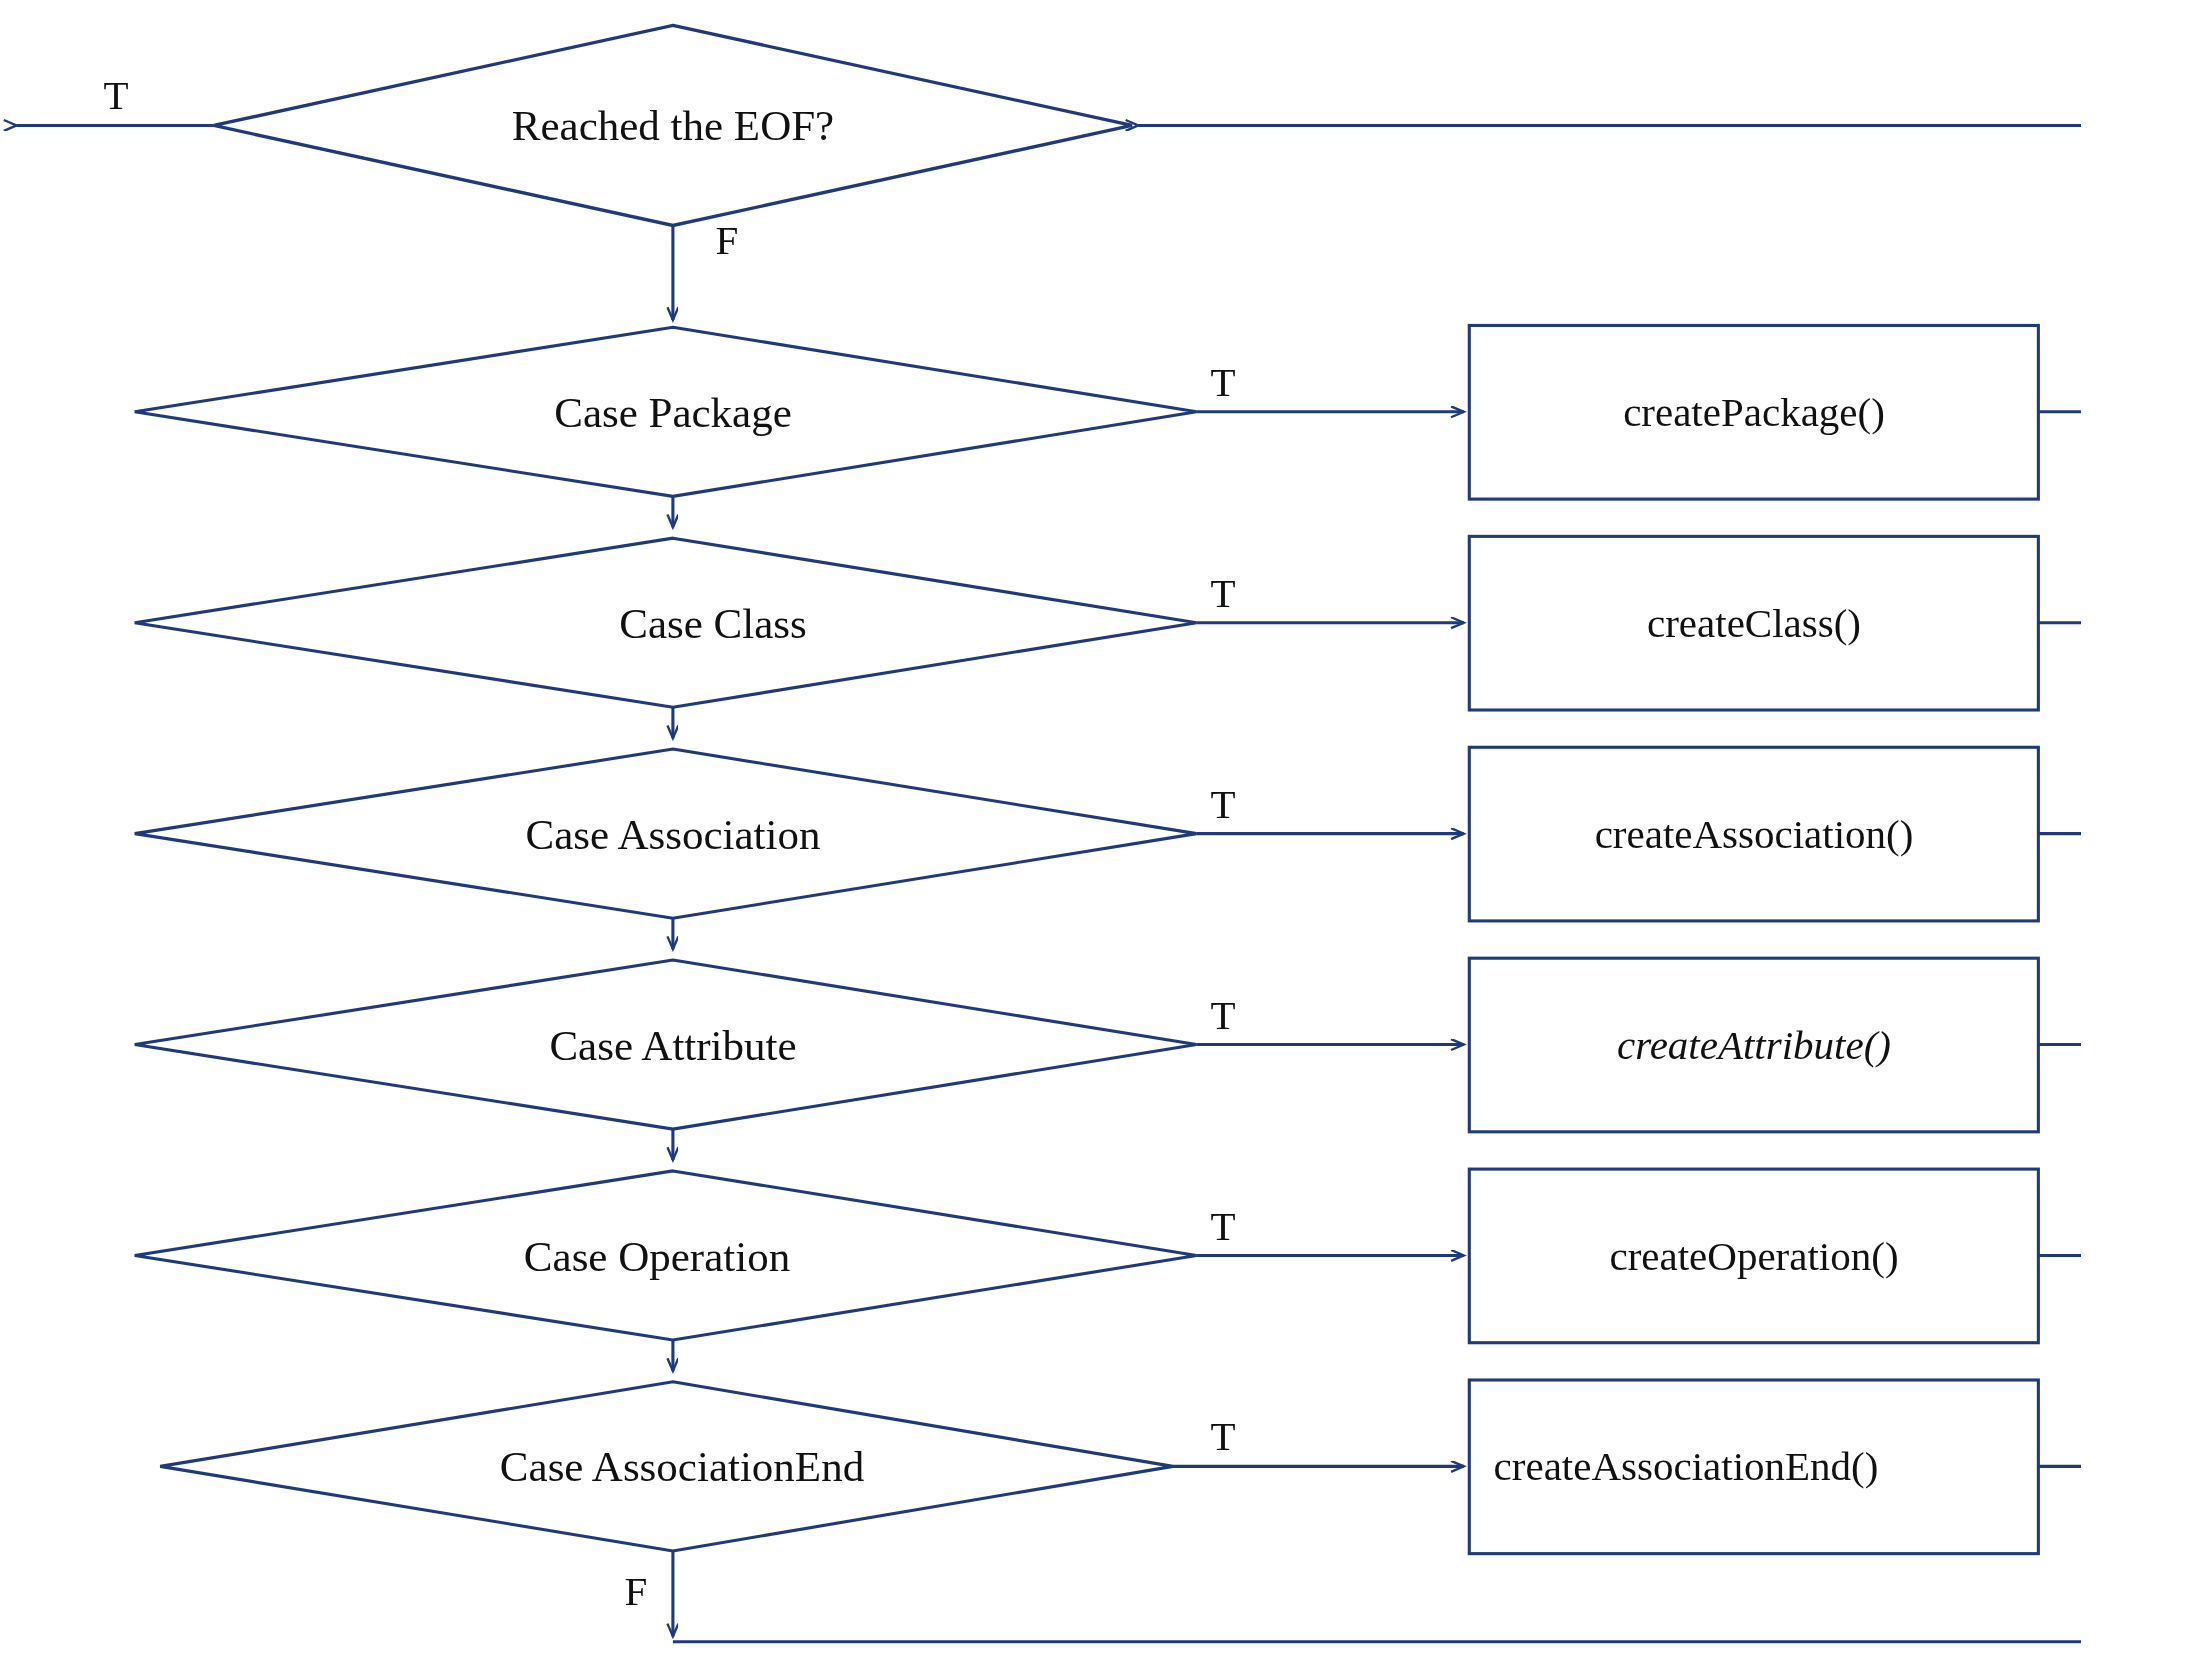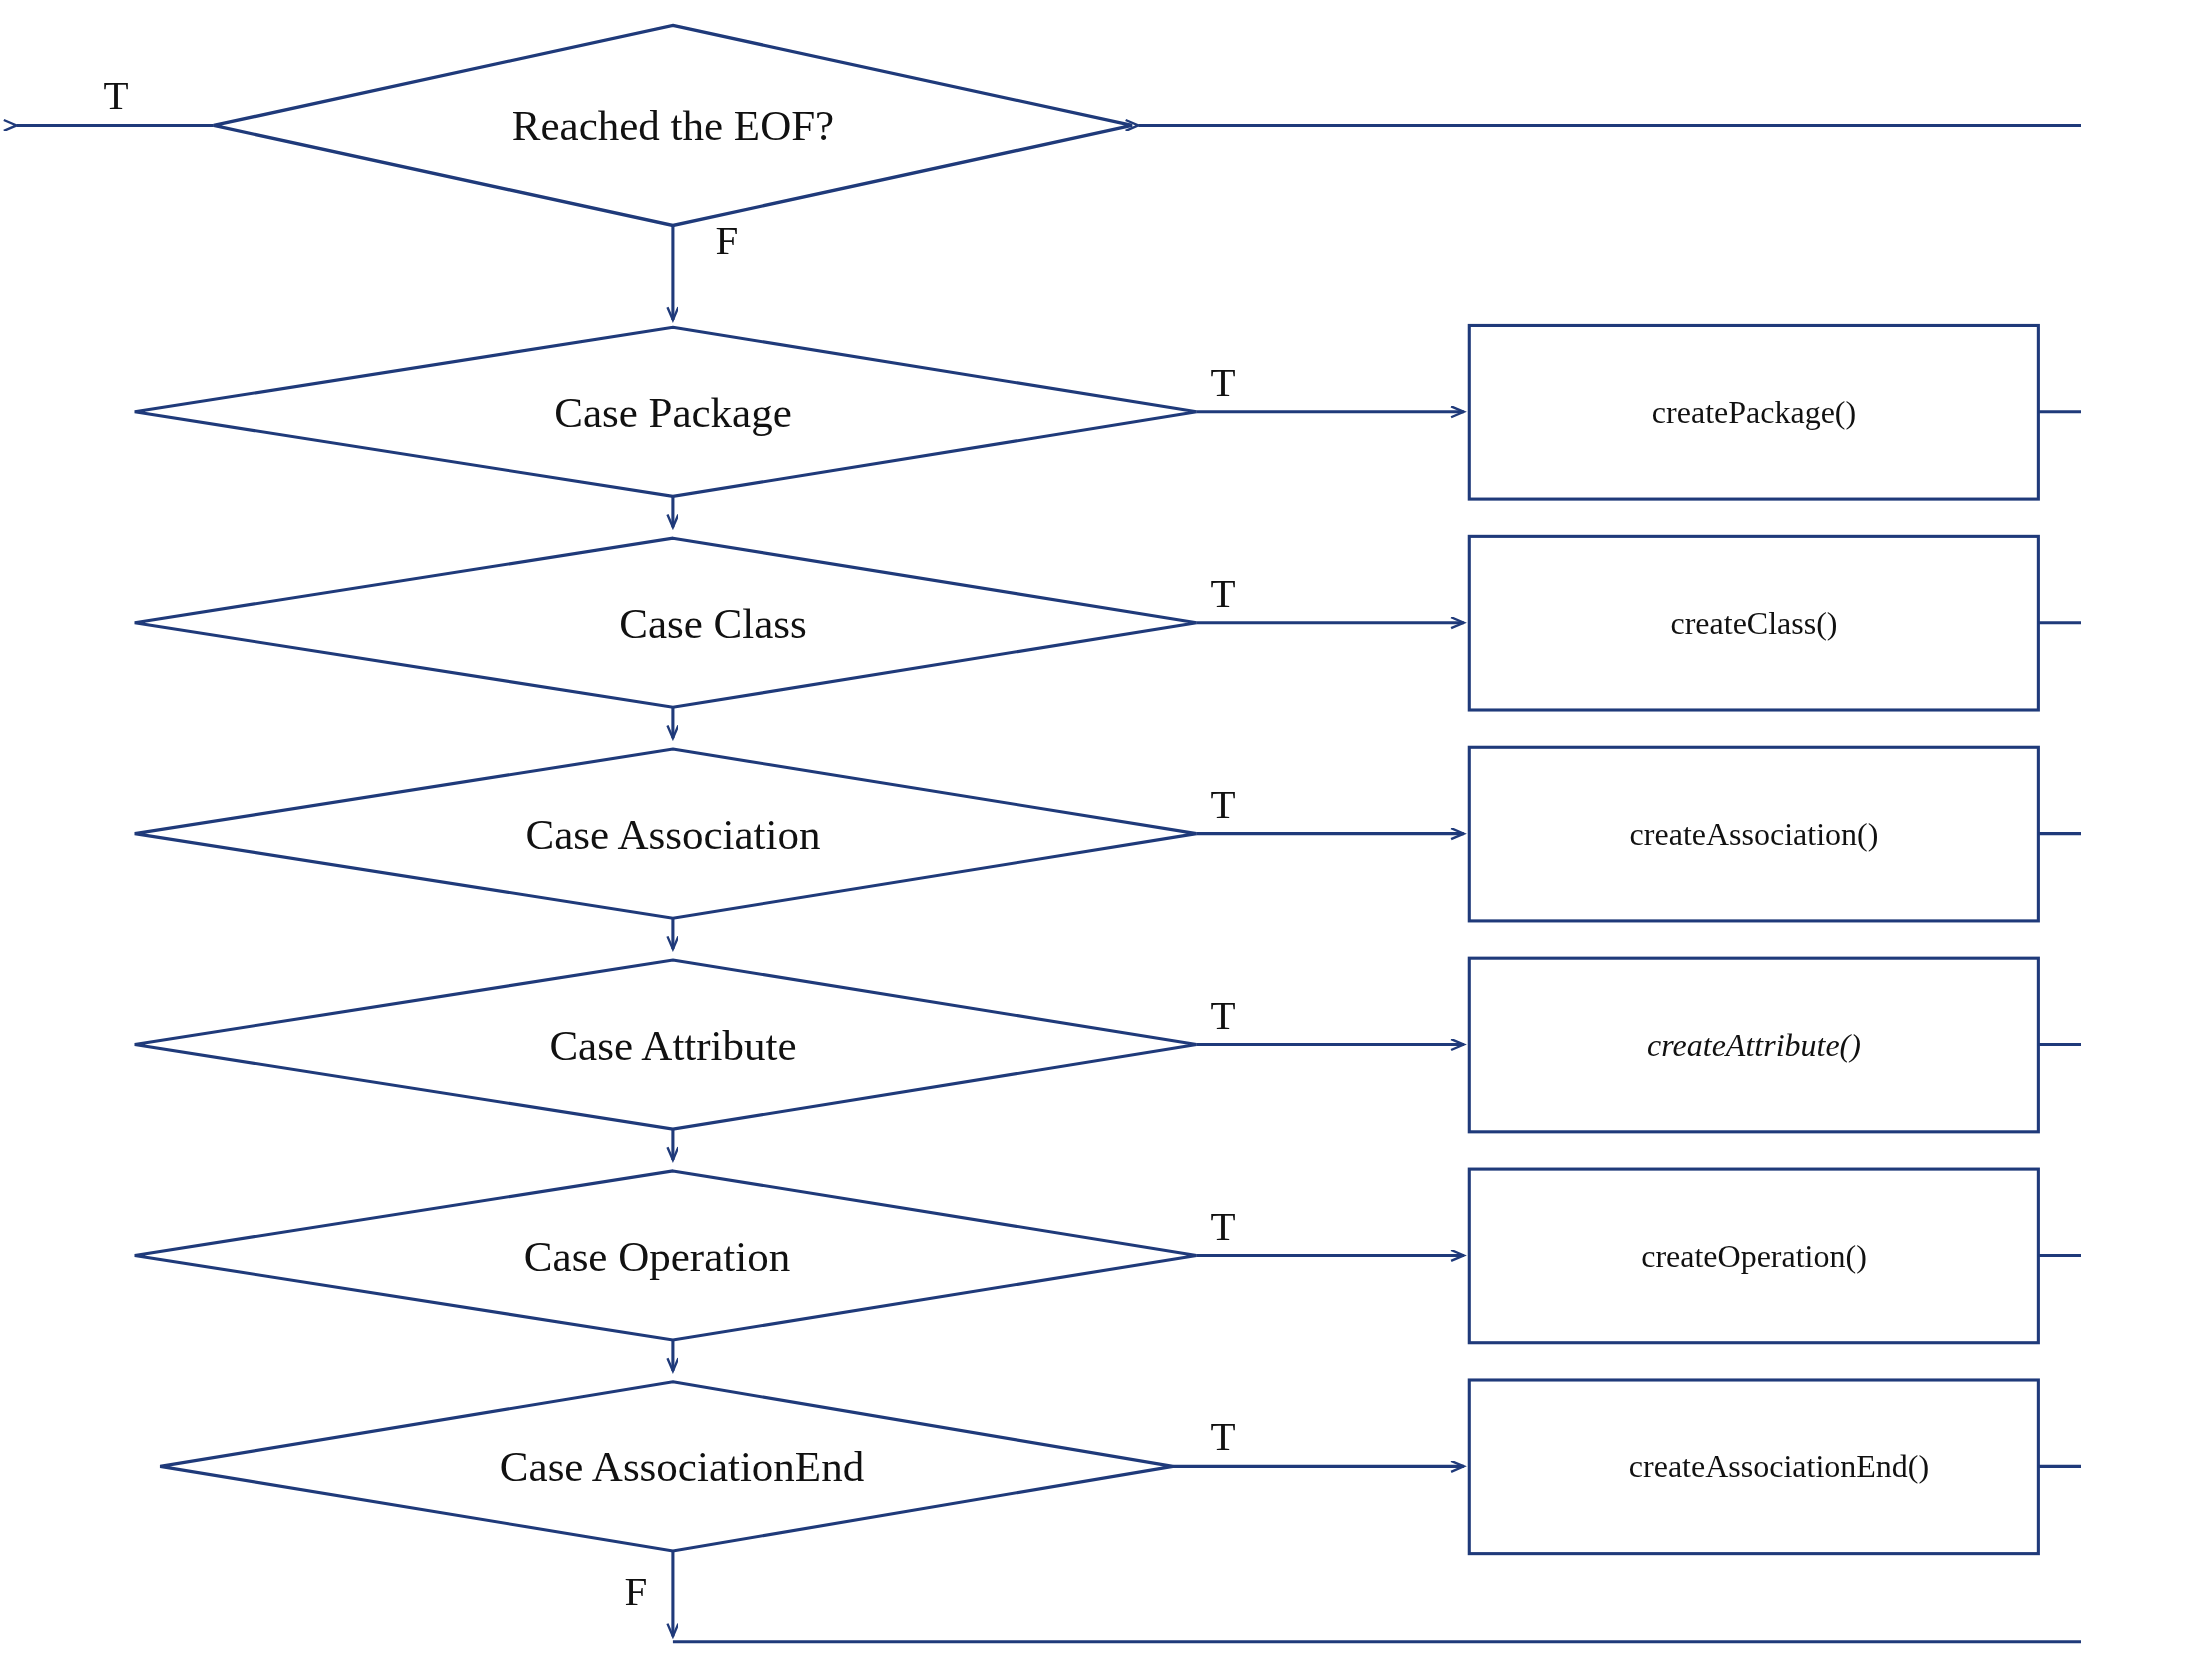--- a/index.html
+++ b/index.html
@@ -14,21 +14,21 @@
   #flow{position:absolute;left:0;top:0;width:2204px;height:1670px;}
   .lbl{
     position:absolute;
     color:#111111;
     font-family:"Liberation Serif","DejaVu Serif",serif;
     white-space:nowrap;
     transform:translate(-50%,-50%);
     pointer-events:none;
   }
   .node-text{font-size:43px;}
-  .box-text{font-size:32px;}
+  .box-text{font-size:41px;}
   .edge-lbl{font-size:41px;}
 </style>
 </head>
 <body>
 
 <div id="root">
 
   <svg id="flow" viewBox="0 0 2424 1837" xmlns="http://www.w3.org/2000/svg">
     <defs>
       <marker id="ar" markerWidth="18" markerHeight="18" refX="15" refY="6" orient="auto" markerUnits="userSpaceOnUse">
@@ -125,18 +125,18 @@
   <div class="lbl node-text" style="left:673px;top:1045px;">Case Attribute</div>
   <div class="lbl edge-lbl" style="left:1223px;top:1015px;">T</div>
   <div class="lbl box-text" style="left:1754px;top:1045px;font-style:italic;">createAttribute()</div>
 
   <div class="lbl node-text" style="left:657px;top:1256px;">Case Operation</div>
   <div class="lbl edge-lbl" style="left:1223px;top:1226px;">T</div>
   <div class="lbl box-text" style="left:1754px;top:1256px;">createOperation()</div>
 
   <div class="lbl node-text" style="left:682px;top:1466px;">Case AssociationEnd</div>
   <div class="lbl edge-lbl" style="left:1223px;top:1436px;">T</div>
-  <div class="lbl box-text" style="left:1779px;top:1466px;">createAssociationEnd()</div>
+  <div class="lbl box-text" style="left:1686px;top:1466px;">createAssociationEnd()</div>
 
   <div class="lbl edge-lbl" style="left:636px;top:1591px;">F</div>
 
 </div>
 
 
 </body></html>

